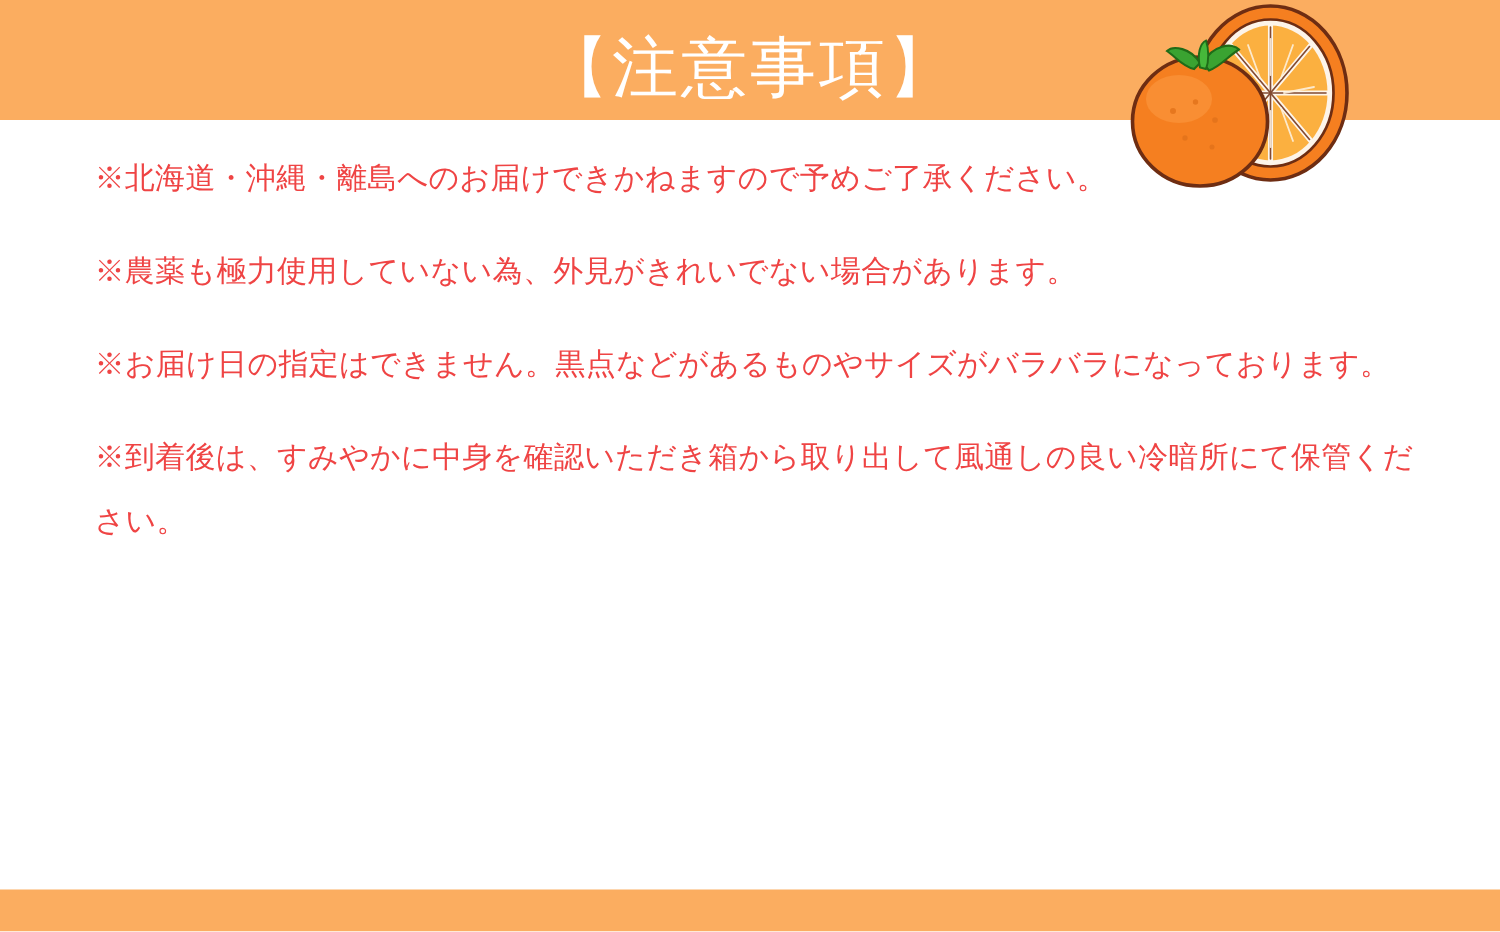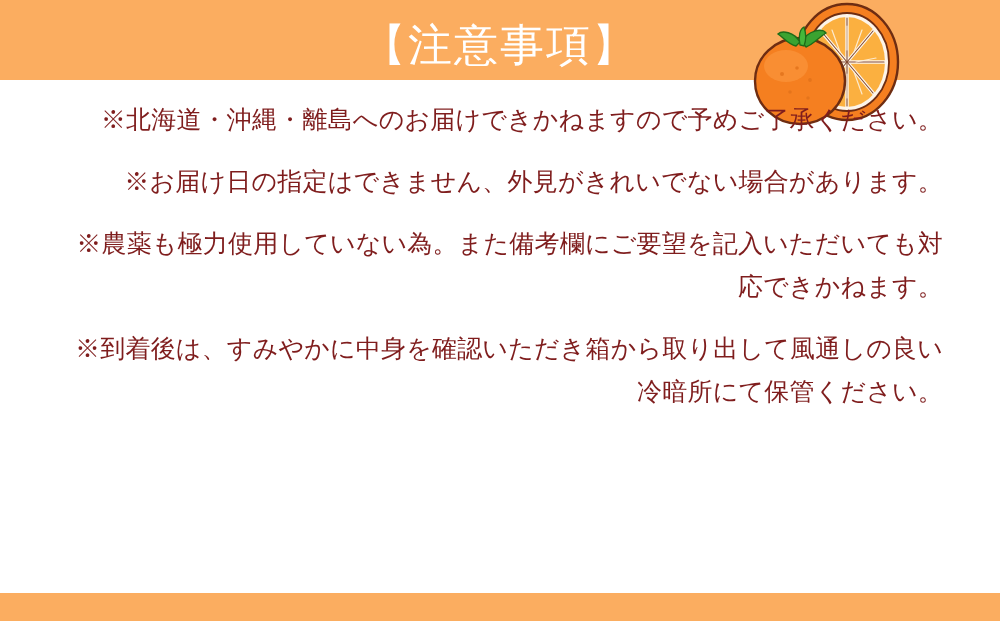--- a/index.html
+++ b/index.html
@@ -71,29 +71,28 @@
 
   
   .notes {
     position: absolute;
     left: 63px;
     top: 98px;
     width: 880px;
   }
 
   .note {
-    color: #7f1d1d;
+    color: #ef4444;
     font-family: "Liberation Serif", "DejaVu Serif", serif;
-    font-size: 25px;
+    font-size: 20px;
     line-height: 43px;
     letter-spacing: 0.2px;
     margin: 0 0 19px 0;
     text-indent: 0;
     white-space: pre-wrap;
-    text-align: right;
   }
   .note:last-child { margin-bottom: 0; }
 
   
   .footer-band {
     position: absolute;
     left: 0;
     top: 593px;
     width: 1000px;
     height: 28px;
@@ -170,20 +169,20 @@
           <path d="M48 40 C42 30, 30 28, 26 32 C32 36, 36 42, 44 44 Z" fill="#3aa331" stroke="#1f6b18" stroke-width="1.4"></path>
           <path d="M50 40 C56 28, 70 26, 74 31 C66 36, 62 42, 54 45 Z" fill="#3aa331" stroke="#1f6b18" stroke-width="1.4"></path>
           <path d="M48 43 C46 34, 48 27, 52 25 C54 31, 54 39, 52 44 Z" fill="#46b83a" stroke="#1f6b18" stroke-width="1.3"></path>
         </g>
       </g>
     </svg>
   </div>
 
   <div class="notes">
     <p class="note">※北海道・沖縄・離島へのお届けできかねますので予めご了承ください。</p>
-    <p class="note">※お届け日の指定はできません、外見がきれいでない場合があります。</p>
-    <p class="note">※農薬も極力使用していない為。また備考欄にご要望を記入いただいても対応できかねます。</p>
+    <p class="note">※農薬も極力使用していない為、外見がきれいでない場合があります。</p>
+    <p class="note">※お届け日の指定はできません。黒点などがあるものやサイズがバラバラになっております。</p>
     <p class="note">※到着後は、すみやかに中身を確認いただき箱から取り出して風通しの良い冷暗所にて保管ください。</p>
   </div>
 
   <div class="footer-band"></div>
 
 </div>
 
 </body></html>

